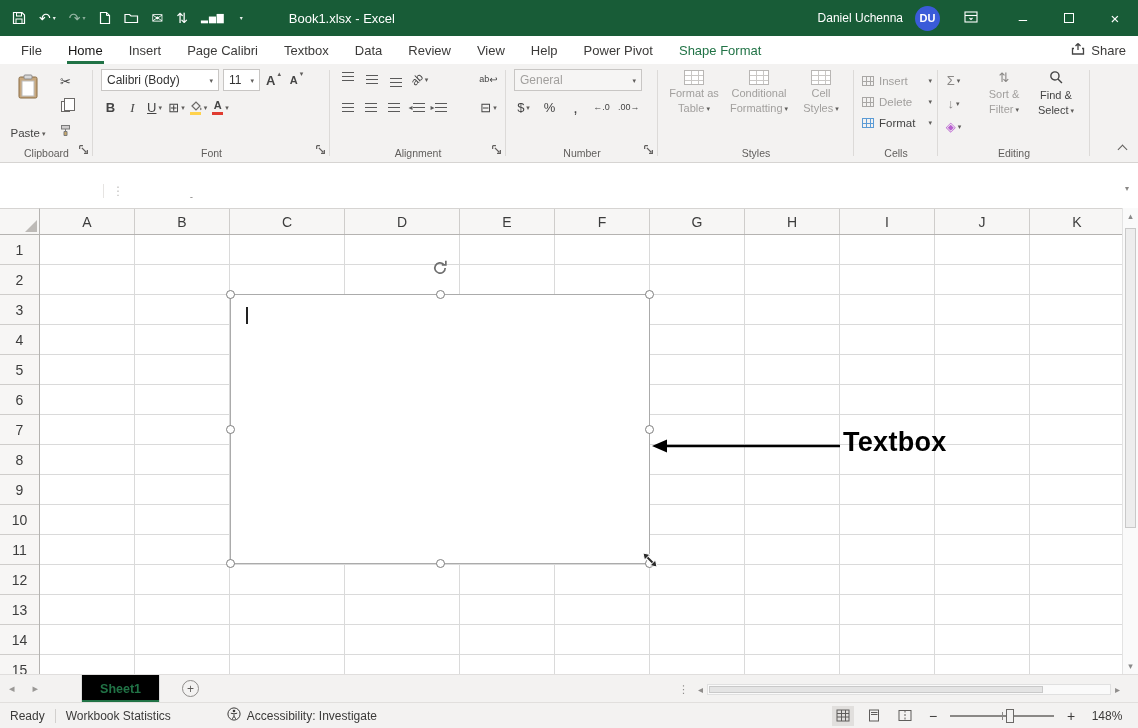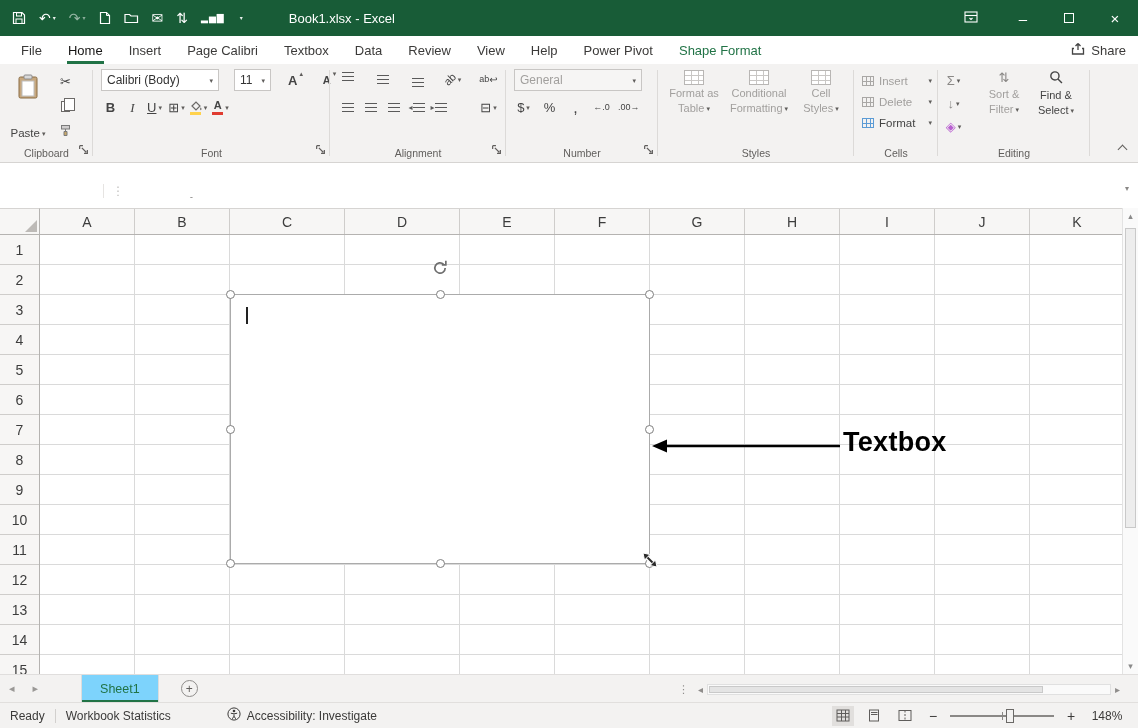--- a/index.html
+++ b/index.html
@@ -55,21 +55,21 @@
   .mgrid{width:20px;height:15px;border:1px solid #b8b6b4;background-color:#fff;background-image:repeating-linear-gradient(to right,transparent 0 6px,#c9c7c5 6px 7px),repeating-linear-gradient(to bottom,transparent 0 4px,#c9c7c5 4px 5px);}
   .cgrid{width:12px;height:10px;border:1px solid #a9a7a5;background-image:repeating-linear-gradient(to right,transparent 0 3px,#a9a7a5 3px 4px),repeating-linear-gradient(to bottom,transparent 0 4px,#a9a7a5 4px 5px);}
   .cgrid.blue{border-color:#5b9bd5;background-image:repeating-linear-gradient(to right,transparent 0 3px,#5b9bd5 3px 4px),repeating-linear-gradient(to bottom,transparent 0 4px,#5b9bd5 4px 5px);}
   .crow{display:flex;align-items:center;gap:5px;height:21px;padding:0 6px 0 8px;font-size:11.5px;color:#444;}
   .crow.disabled{color:#a19f9d;}
   .crow .car{margin-left:auto;}
   .paste{position:absolute;left:6px;top:5px;width:44px;height:76px;display:flex;flex-direction:column;align-items:center;justify-content:space-between;padding:5px 0 6px;font-size:11.5px;color:#444;}
   .clip-col{position:absolute;left:56px;top:7px;display:flex;flex-direction:column;gap:4px;}
   .copyic{position:relative;width:9px;height:11px;border:1px solid #6b6967;background:#fff;display:block;}
   .copyic::after{content:"";position:absolute;left:2px;top:-4px;width:9px;height:11px;border:1px solid #6b6967;background:#fff;}
-  .row1{position:absolute;left:8px;top:5px;display:flex;align-items:center;gap:15px;}
+  .row1{position:absolute;left:8px;top:5px;display:flex;align-items:center;gap:4px;}
   .row2{position:absolute;left:8px;top:33px;display:flex;align-items:center;gap:3px;}
   .fontbar{display:flex;flex-direction:column;align-items:center;line-height:1;gap:1px;}
   .fbar{width:11px;height:3px;display:block;}
   .collapse-chev{position:absolute;right:12px;bottom:9px;width:7px;height:7px;border-left:1.5px solid #605e5c;border-top:1.5px solid #605e5c;transform:rotate(45deg);}
   .rot45{display:inline-block;transform:rotate(-45deg);font-size:11px;color:#444;}
   .tinytxt{font-size:9px;color:#444;letter-spacing:0;}
 
   
   #formulabar{position:absolute;top:164px;left:0;right:0;height:40px;background:#fff;border-bottom:1px solid #e1dfdd;display:flex;align-items:flex-start;margin-top:20px;}
   .namebox{width:104px;height:100%;display:flex;align-items:center;padding:0 6px 0 10px;font-size:12px;color:#3b3a39;border-right:1px solid #e6e4e2;}
@@ -106,21 +106,21 @@
   .tcaret{position:absolute;left:15px;top:12px;width:1.5px;height:17px;background:#222;}
 
   
   #ann-arrow{position:absolute;left:652px;top:438px;}
   #ann-label{position:absolute;left:843px;top:427px;font-size:27px;font-weight:800;color:#000;letter-spacing:.3px;}
   #resize-cursor{position:absolute;left:640px;top:550px;}
 
   
   #tabbar{position:absolute;top:674px;left:0;right:0;height:28px;background:#f3f2f1;border-top:1px solid #e0dedd;display:flex;align-items:center;}
   .tnav{color:#9a9896;font-size:11px;padding:0 9px;}
-  #sheettab{margin-left:34px;height:100%;padding:0 18px;background:#7dd3fc;display:flex;align-items:center;font-size:12.5px;font-weight:400;color:#217346;border-left:1px solid #dcdcdc;border-right:1px solid #dcdcdc;position:relative;}
+  #sheettab{margin-left:34px;height:100%;padding:0 18px;background:#000000;display:flex;align-items:center;font-size:12.5px;font-weight:700;color:#217346;border-left:1px solid #dcdcdc;border-right:1px solid #dcdcdc;position:relative;}
   #sheettab::after{content:"";position:absolute;left:0;right:0;bottom:0;height:2px;background:#217346;}
   .addbtn{margin-left:22px;width:17px;height:17px;border:1px solid #8f8d8b;border-radius:50%;display:flex;align-items:center;justify-content:center;font-size:12px;color:#5f5d5b;line-height:1;}
   .tab-dots{position:absolute;left:678px;top:0;height:28px;display:flex;align-items:center;color:#8f8d8b;font-size:11px;}
   #hscroll{position:absolute;left:698px;right:18px;top:0;height:28px;display:flex;align-items:center;gap:4px;}
   .hs-arrow{color:#8f8d8b;font-size:10px;}
   .hs-track{flex:1;height:11px;background:#fafafa;border:1px solid #e0e0e0;position:relative;}
   .hs-thumb{position:absolute;left:1px;top:1px;bottom:1px;width:83%;background:#e4e4e4;border:1px solid #c9c9c9;}
 
   
   #statusbar{position:absolute;top:702px;left:0;right:0;height:26px;background:#f3f2f1;border-top:1px solid #e1dfdd;display:flex;align-items:center;font-size:12px;color:#3b3a39;}
@@ -166,20 +166,24 @@
       <svg width="15" height="12" viewBox="0 0 15 12">
           <path d="M1 2.5 H5.5 L7 4 H13.5 V10.5 H1 Z" fill="none" stroke="#fff" stroke-width="1.2"></path>
         </svg>
     </span>
     <span class="qi">✉</span>
     <span class="qi">⇅</span>
     <span class="qi qbars">▂▅▇</span>
     <span class="qi qcar">▾</span>
   </div>
   <div class="doc-title">Book1.xlsx - Excel</div>
+  <div class="account">
+    <span class="uname">Daniel Uchenna</span>
+    <span class="avatar">DU</span>
+  </div>
   <div class="ribbonopts">
     <span>
       <svg width="14" height="14" viewBox="0 0 14 14">
           <rect x="1" y="2" width="12" height="10" fill="none" stroke="#fff" stroke-width="1.1"></rect>
           <path d="M1 5.5 H13" stroke="#fff" stroke-width="1.1"></path>
           <path d="M5.5 8 L7 9.5 L8.5 8" stroke="#fff" stroke-width="1.1" fill="none"></path>
         </svg>
     </span>
   </div>
   <div class="wins">

